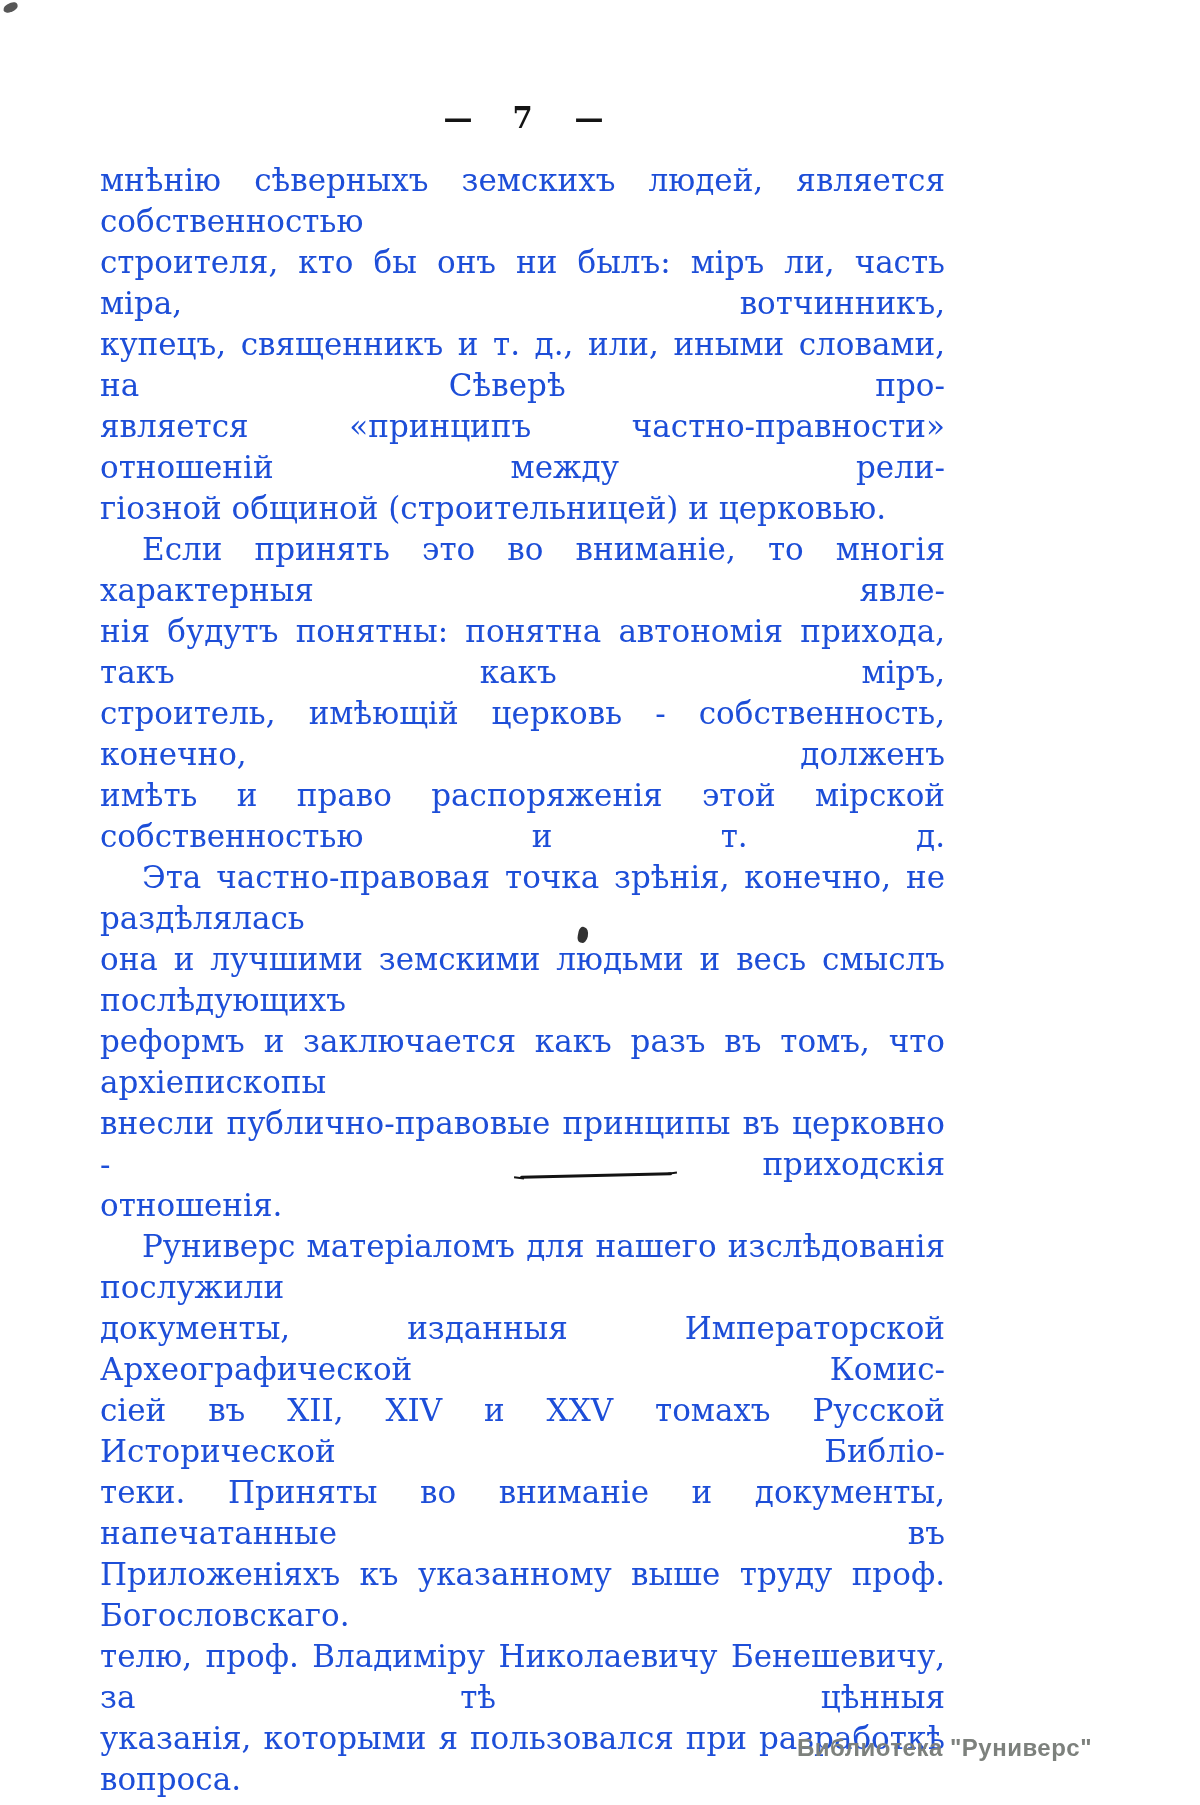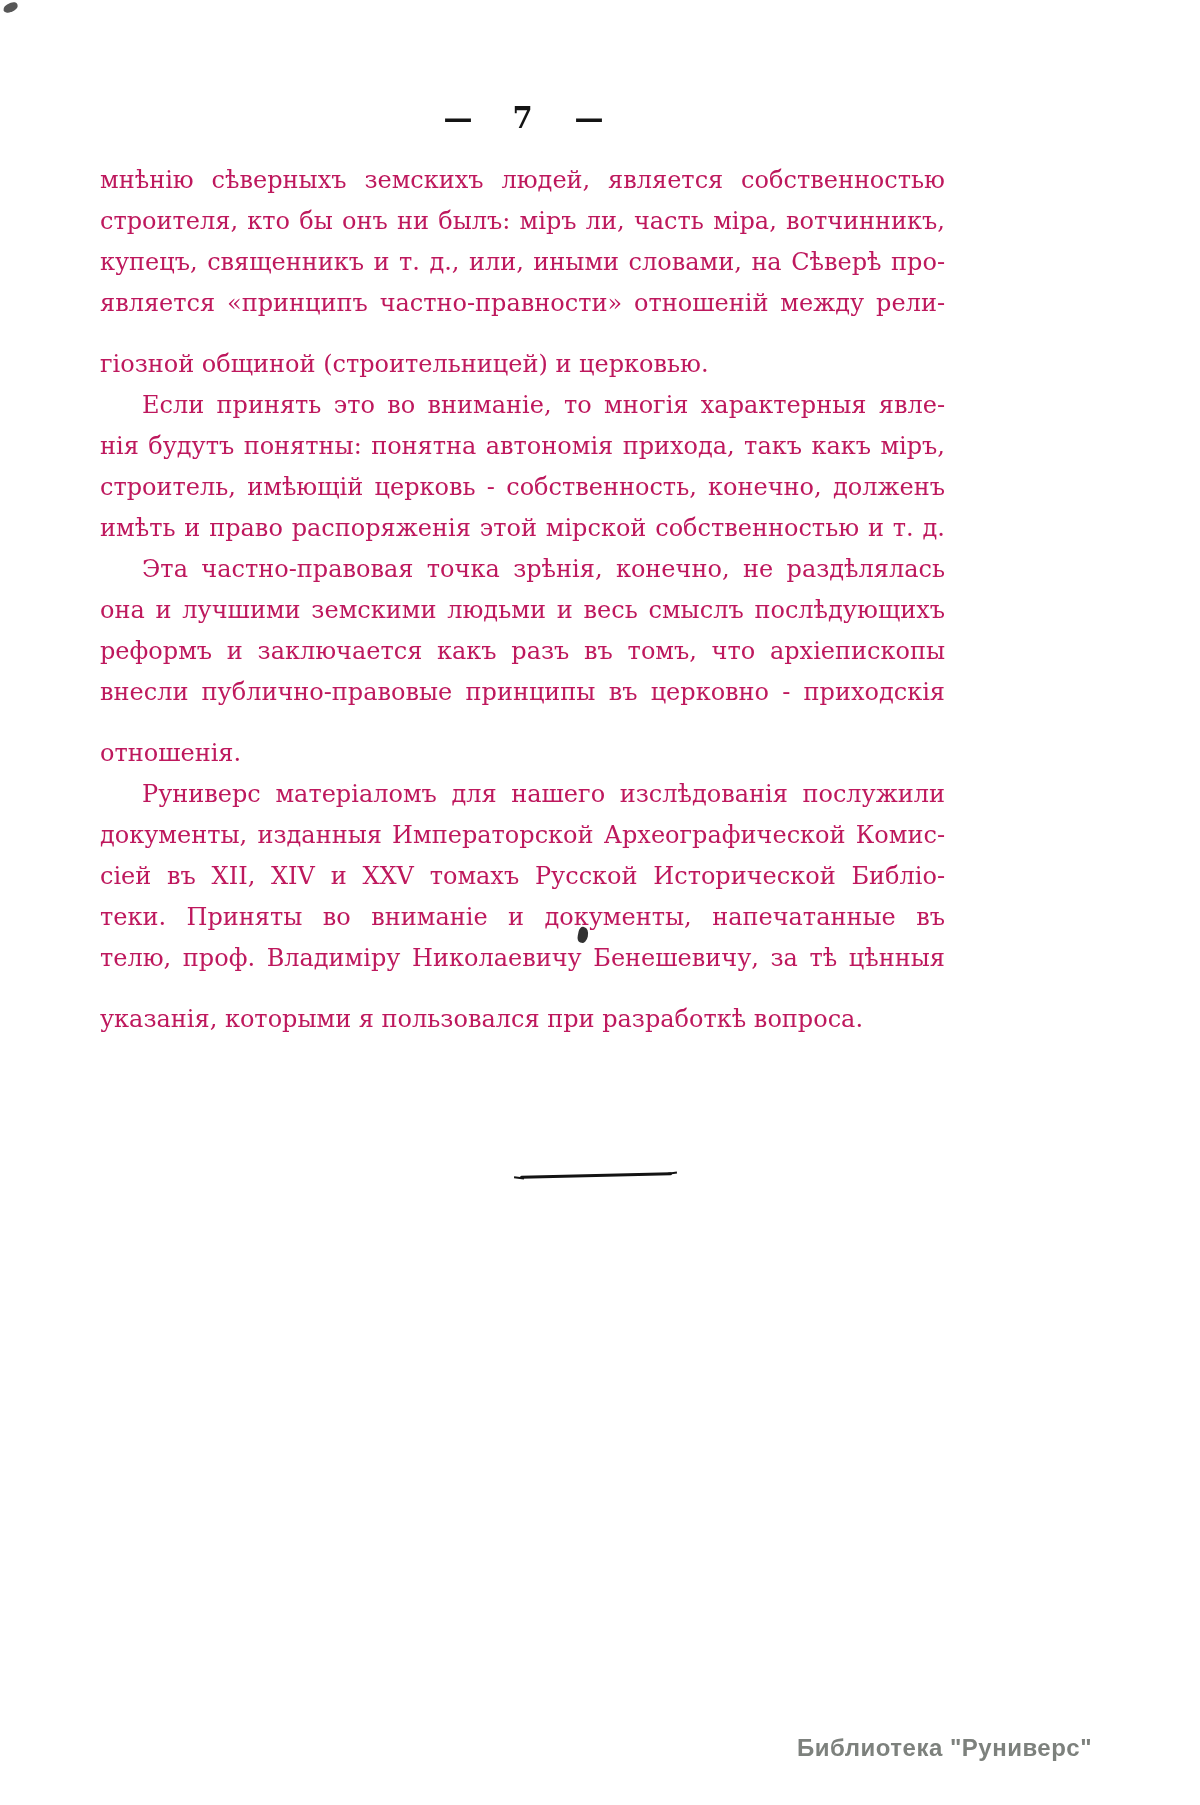--- a/index.html
+++ b/index.html
@@ -29,33 +29,32 @@
     color: #141414;
   }
   .page-number .dash {
     letter-spacing: -2px;
   }
   .text-block {
     position: absolute;
     top: 160px;
     left: 100px;
     width: 845px;
-    font-size: 24px;
+    font-size: 31px;
     line-height: 41px;
-    color: #be185d;
+    color: #1d4ed8;
     font-weight: 500;
   }
   .line {
     text-align: justify;
     text-align-last: justify;
     white-space: normal;
   }
   .line.natural {
     text-align-last: left;
-    margin-top: 20px;
   }
   .line.indent {
     text-indent: 42px;
   }
   .divider {
     position: absolute;
     left: 520px;
     top: 1174px;
     width: 152px;
     height: 3px;
@@ -139,20 +138,21 @@
       <div class="line">имѣть и право распоряженія этой мірской собственностью и т. д.</div>
       <div class="line indent">Эта частно-правовая точка зрѣнія, конечно, не раздѣлялась</div>
       <div class="line">она и лучшими земскими людьми и весь смыслъ послѣдующихъ</div>
       <div class="line">реформъ и заключается какъ разъ въ томъ, что архіепископы</div>
       <div class="line">внесли публично-правовые принципы въ церковно - приходскія</div>
       <div class="line natural">отношенія.</div>
       <div class="line indent">Руниверс матеріаломъ для нашего изслѣдованія послужили</div>
       <div class="line">документы, изданныя Императорской Археографической Комис-</div>
       <div class="line">сіей въ XII, XIV и XXV томахъ Русской Исторической Библіо-</div>
       <div class="line">теки. Приняты во вниманіе и документы, напечатанные въ</div>
+      <div class="line">Приложеніяхъ къ указанному выше труду проф. Богословскаго.</div>
       <div class="line">телю, проф. Владиміру Николаевичу Бенешевичу, за тѣ цѣнныя</div>
       <div class="line natural">указанія, которыми я пользовался при разработкѣ вопроса.</div>
     </div>
 
   <div class="ink-blot"></div>
 
   <div class="divider"></div>
 
   <div class="corner-artifact"></div>
 

